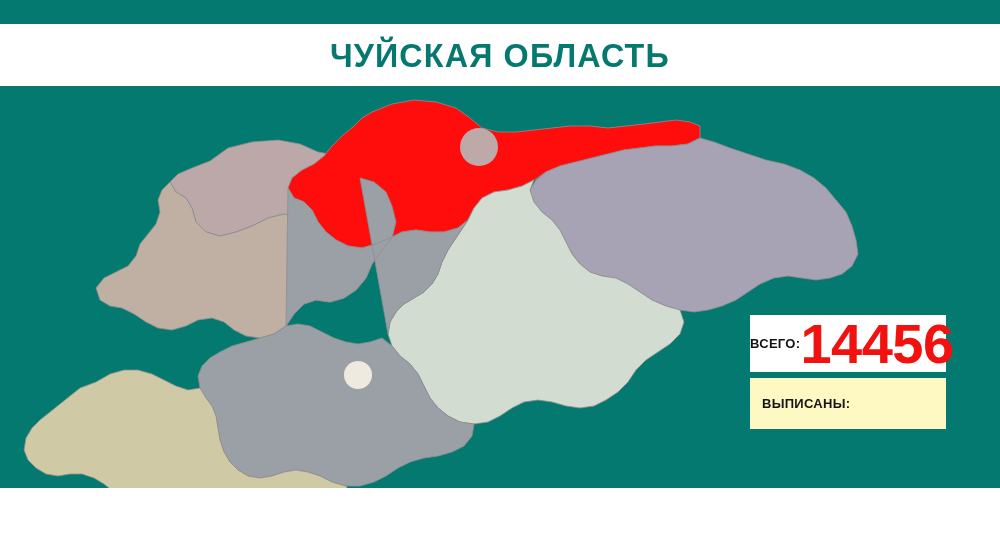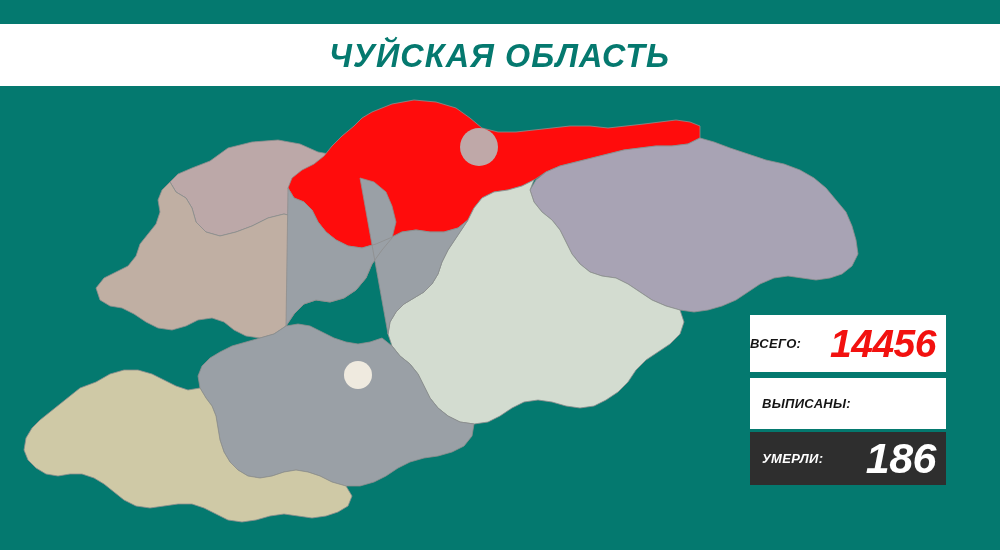--- a/index.html
+++ b/index.html
@@ -6,24 +6,23 @@
     margin: 0;
     padding: 0;
     background: #ffffff;
   }
   body {
     font-family: "Liberation Sans", sans-serif;
   }
   .canvas {
     position: relative;
     width: 1000px;
-    height: 550px;
+    height: 488px;
     background: #04796f;
     overflow: hidden;
-    font-style: italic;
   }
   
   .top-bar {
     position: absolute;
     left: 0; top: 0;
     width: 1000px;
     height: 24px;
     background: #04796f;
   }
   .title-band {
@@ -80,42 +79,42 @@
     width: 196px;
   }
   .stat-row.r1 {
     height: 57px;
     background: #ffffff;
     margin-bottom: 6px;
     padding: 0 10px 0 0;
   }
   .stat-row.r2 {
     height: 51px;
-    background: #ffffff;
+    background: #fef9c3;
     margin-bottom: 3px;
     padding: 0 10px 0 12px;
   }
   .stat-row.r3 {
     height: 53px;
     background: #2e2e2e;
     padding: 0 10px 0 12px;
   }
   .stat-label {
     font-size: 13px;
     font-weight: bold;
     letter-spacing: 0.3px;
     white-space: nowrap;
     font-family: "Liberation Sans", sans-serif;
   }
   .r1 .stat-label, .r2 .stat-label { color: #141414; }
   .r3 .stat-label { color: #ffffff; }
   .stat-value {
     flex: 1;
     text-align: right;
-    font-size: 39px;
+    font-size: 56px;
     font-weight: bold;
     line-height: 1;
     letter-spacing: -0.5px;
     font-family: "Liberation Sans", sans-serif;
   }
   .r2 .stat-value { font-size: 42px; }
   .r3 .stat-value { font-size: 43px; }
 </style>
 </head>
 <body>
@@ -203,20 +202,16 @@
 
     <div class="stat-row r1">
       <span class="stat-label">ВСЕГО:</span>
       <span class="stat-value" style="color:#F2110F">14456</span>
     </div>
 
     <div class="stat-row r2">
       <span class="stat-label">ВЫПИСАНЫ:</span>
     </div>
 
-    <div class="stat-row r3">
-      <span class="stat-label">УМЕРЛИ:</span>
-      <span class="stat-value" style="color:#FFFFFF">186</span>
-    </div>
 
   </div>
 
 </div>
 
 </body></html>

